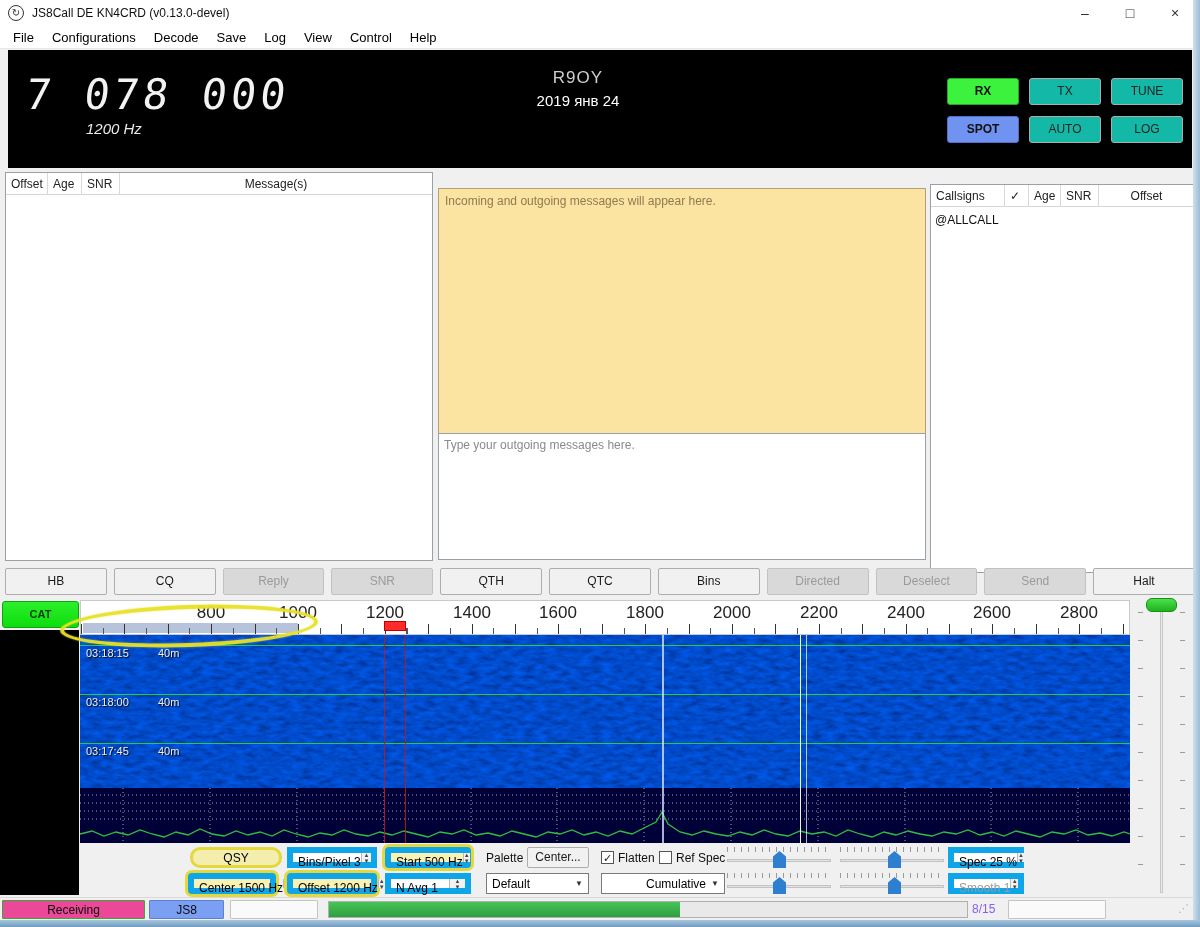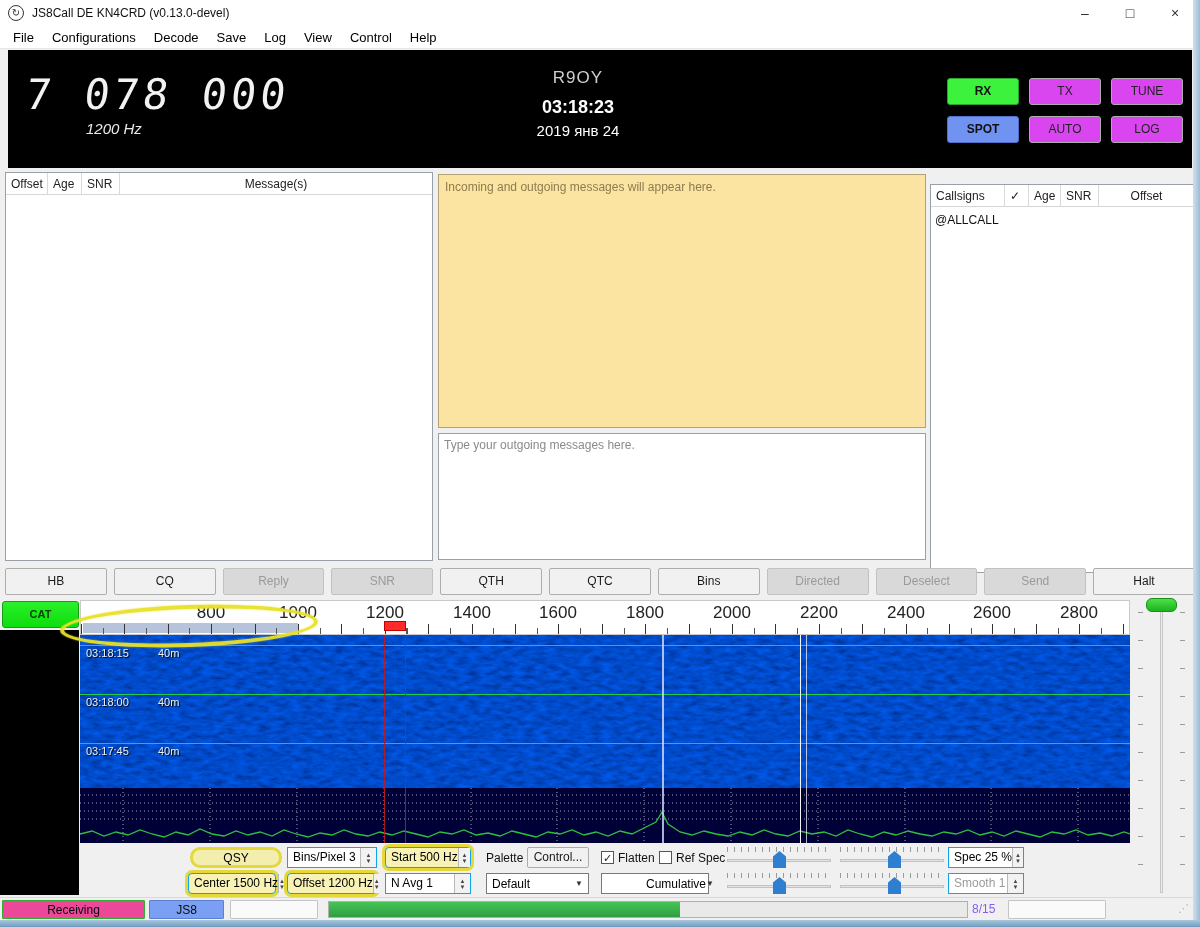--- a/index.html
+++ b/index.html
@@ -23,21 +23,21 @@
   .rigpanel { left:8px; top:50px; width:1184px; height:118px; background:#000; color:#fff; }
   .freq { left:18px; top:20px; font-family:"DejaVu Sans Mono", monospace; font-size:42px; letter-spacing:4px;
           transform:skewX(-7deg); color:#f2f2f2; }
   .freq-offset { left:78px; top:70px; font-size:15px; font-style:italic; color:#eaeaea; }
   .rig-center { left:420px; top:18px; width:300px; text-align:center; }
   .dx-call { font-size:17px; color:#cfcfcf; letter-spacing:1px;text-align:center; }
   .utc-time { font-size:18px; font-weight:bold; margin-top:9px; }
   .utc-date { font-size:15px; margin-top:4px; }
   .rigbtn { width:72px; height:27px; border:1px solid #8a8a8a; border-radius:3px; font-size:12px; font-weight:bold;
             text-align:center; line-height:25px; color:#111; }
-  .rig-gray { background:#d946ef; border-color:#adadad; font-weight:normal; color:#222; }
+  .rig-gray { background:#14b8a6; border-color:#adadad; font-weight:normal; color:#222; }
   .rig-green { background:#3df23d; border-color:#2aa52a; }
   .rig-blue  { background:#7092f0; border-color:#4f6fc9; }
 
   
   .panel { background:#fff; border:1px solid #9aa0a8; }
   .thead { display:flex; height:22px; border-bottom:1px solid #d6d6d6; align-items:center; font-size:12px; color:#222; }
   .thead > div { border-right:1px solid #d9d9d9; height:100%; display:flex; align-items:center; padding:8px 5px; }
   .thead > div:last-child { border-right:none; justify-content:center; }
   .msg-incoming { background:#fbe3a2; border:1px solid #b2a276; color:#8d7c4e; font-size:12px; padding:5px 6px; }
   .msg-outgoing { background:#fff; border:1px solid #9aa0a8; font-size:12px; padding:4px 5px; width:100%; height:100%;
@@ -81,21 +81,21 @@
   .vslider-ticks { top:612px; width:5px; height:280px;
       background:repeating-linear-gradient(to bottom, #9a9a9a 0 1px, transparent 1px 28px); }
   .vslider-groove { left:1160px; top:600px; width:3px; height:293px; background:#ececec; border:1px solid #c6c6c6; }
   .vslider-handle { left:1146px; top:598px; width:31px; height:14px; border-radius:6px;
       background:linear-gradient(#4ce04c,#1db31d); border:1px solid #169016; }
 
   
   .ctl { font-size:12px; color:#111; }
   .qsy-btn { left:190px; top:847px; width:92px; height:21px; background:#f3edae; border:3px solid #e4d83a;
       border-radius:10px; text-align:center; line-height:16px; font-size:12px; }
-  .spin { position:absolute; height:21px; background:#fff; border:1px solid #0ea5e9; display:flex; }
+  .spin { position:absolute; height:21px; background:#fff; border:6px solid #0ea5e9; display:flex; }
   .spin .txt { flex:1; font-size:12px; line-height:19px; padding-left:5px; white-space:nowrap; }
   .spin .arrows { width:16px; border-left:1px solid #b9b9b9; display:flex; flex-direction:column; align-items:center;
       justify-content:center; font-size:6px; color:#444; background:#f2f2f2; }
   .spin.hl { background:#f8f2b4; box-shadow:0 0 0 3px #e4d83a; border-radius:4px; }
   .spin.disabled .txt { color:#9a9a9a; }
   .btn-plain { position:absolute; height:21px; background:#f1f1f1; border:1px solid #adadad; border-radius:2px;
       text-align:center; font-size:12px; line-height:19px; color:#1a1a1a; }
   .checkwrap { position:absolute; display:flex; align-items:center; gap:4px; font-size:12px; color:#111; height:21px; }
   .cbox { width:13px; height:13px; background:#fff; border:1px solid #555; font-size:11px; line-height:12px;
       text-align:center; color:#222; }
@@ -143,41 +143,40 @@
   <span class="menu-item">View</span>
   <span class="menu-item">Control</span>
   <span class="menu-item">Help</span>
 </div>
 
 <div class="abs rigpanel">
   <div class="abs freq">7 078 000</div>
   <div class="abs freq-offset">1200 Hz</div>
   <div class="abs rig-center">
     <div class="dx-call">R9OY</div>
-    <div class="utc-time">03:18:23</div>
     <div class="utc-date">2019 янв 24</div>
   </div>
   <div class="abs rigbtn rig-green" style="left:939px; top:28px;">RX</div>
   <div class="abs rigbtn rig-gray" style="left:1021px; top:28px;">TX</div>
   <div class="abs rigbtn rig-gray" style="left:1103px; top:28px;">TUNE</div>
   <div class="abs rigbtn rig-blue" style="left:939px; top:66px;">SPOT</div>
   <div class="abs rigbtn rig-gray" style="left:1021px; top:66px;">AUTO</div>
   <div class="abs rigbtn rig-gray" style="left:1103px; top:66px;">LOG</div>
 </div>
 
 <div class="abs panel" style="left:5px; top:172px; width:428px; height:389px;">
   <div class="thead">
     <div style="width:42px;">Offset</div>
     <div style="width:34px;">Age</div>
     <div style="width:38px;">SNR</div>
     <div style="flex:1;">Message(s)</div>
   </div>
 </div>
 
-<div class="abs msg-incoming" style="left:438px; top:174px; width:488px; height:254px;">Incoming and outgoing messages will appear here.</div>
+<div class="abs msg-incoming" style="left:438px; top:188px; width:488px; height:254px;">Incoming and outgoing messages will appear here.</div>
 <div class="abs" style="left:438px; top:433px; width:488px; height:127px;">
   <textarea class="msg-outgoing" placeholder="Type your outgoing messages here." style=""></textarea>
 </div>
 
 <div class="abs panel" style="left:930px; top:172px; width:265px; height:389px;margin-top:12px;">
   <div class="thead">
     <div style="width:74px;">Callsigns</div>
     <div style="width:24px;">✓</div>
     <div style="width:32px;">Age</div>
     <div style="width:38px;">SNR</div>
@@ -310,21 +309,21 @@
     </span>
 </div>
 <div class="spin hl" style="left:385px; top:847px; width:86px;">
   <span class="txt">Start 500 Hz</span>
   <span class="arrows">
       <span>▲</span>
       <span>▼</span>
     </span>
 </div>
 <span class="abs ctl" style="left:486px; top:851px;">Palette</span>
-<div class="btn-plain" style="left:527px; top:847px; width:62px;">Control...</div>
+<div class="btn-plain" style="left:527px; top:847px; width:62px;">Center...</div>
 <div class="checkwrap" style="left:601px; top:847px;">
   <span class="cbox">✓</span>
   <span>Flatten</span>
 </div>
 <div class="checkwrap" style="left:659px; top:847px;">
   <span class="cbox"></span>
   <span>Ref Spec</span>
 </div>
 <div class="hslider" style="left:727px; top:847px; width:104px;">
   <div class="hticks"></div>
@@ -362,21 +361,21 @@
   <span class="txt">N Avg 1</span>
   <span class="arrows">
       <span>▲</span>
       <span>▼</span>
     </span>
 </div>
 <div class="dropdown" style="left:486px; top:873px; width:103px;">
   <span>Default</span>
   <span class="arrow">▼</span>
 </div>
-<div class="dropdown" style="left:601px; top:873px; width:108px;padding-left:44px;">
+<div class="dropdown" style="left:601px; top:873px; width:124px;padding-left:44px;">
   <span>Cumulative</span>
   <span class="arrow">▼</span>
 </div>
 <div class="hslider" style="left:727px; top:873px; width:104px;">
   <div class="hticks"></div>
     <div class="groove"></div>
   <div class="handle" style="left:46px;"></div>
 </div>
 <div class="hslider" style="left:840px; top:873px; width:104px;">
   <div class="hticks"></div>

